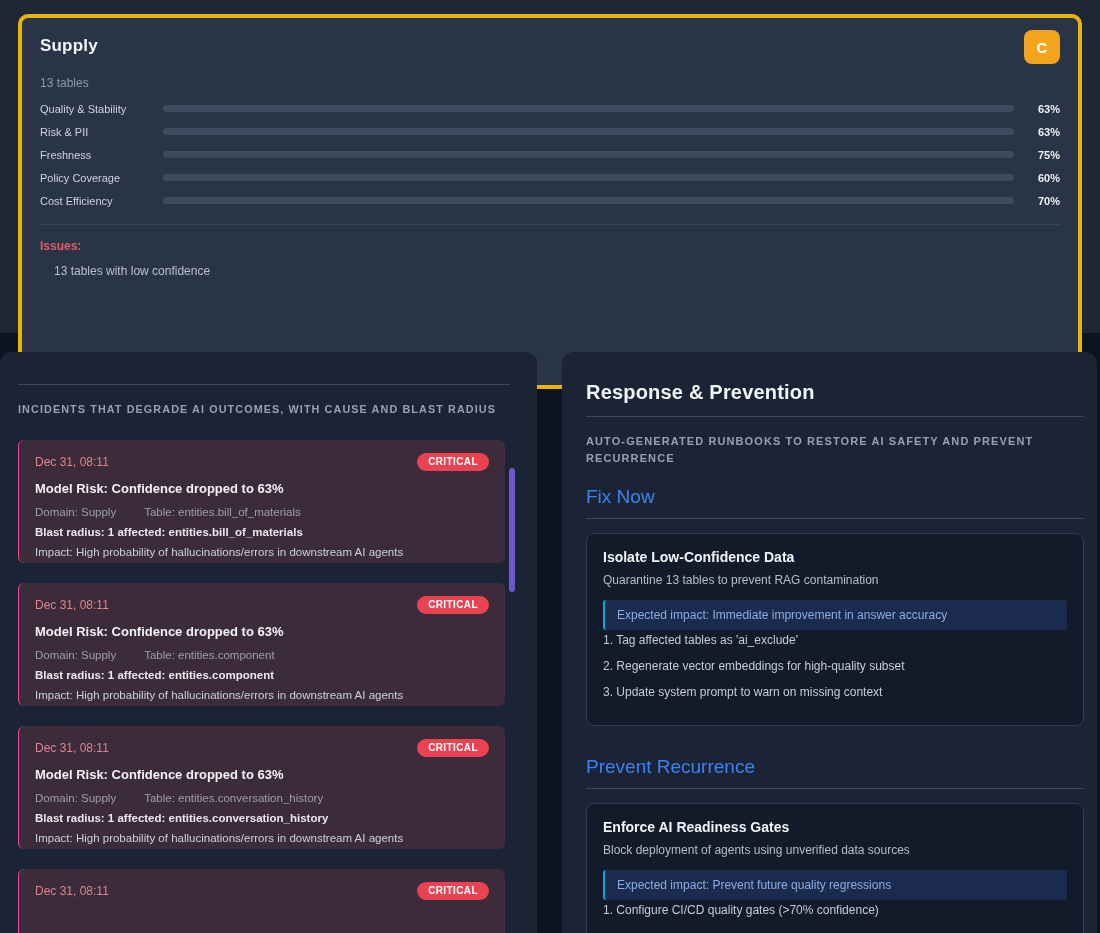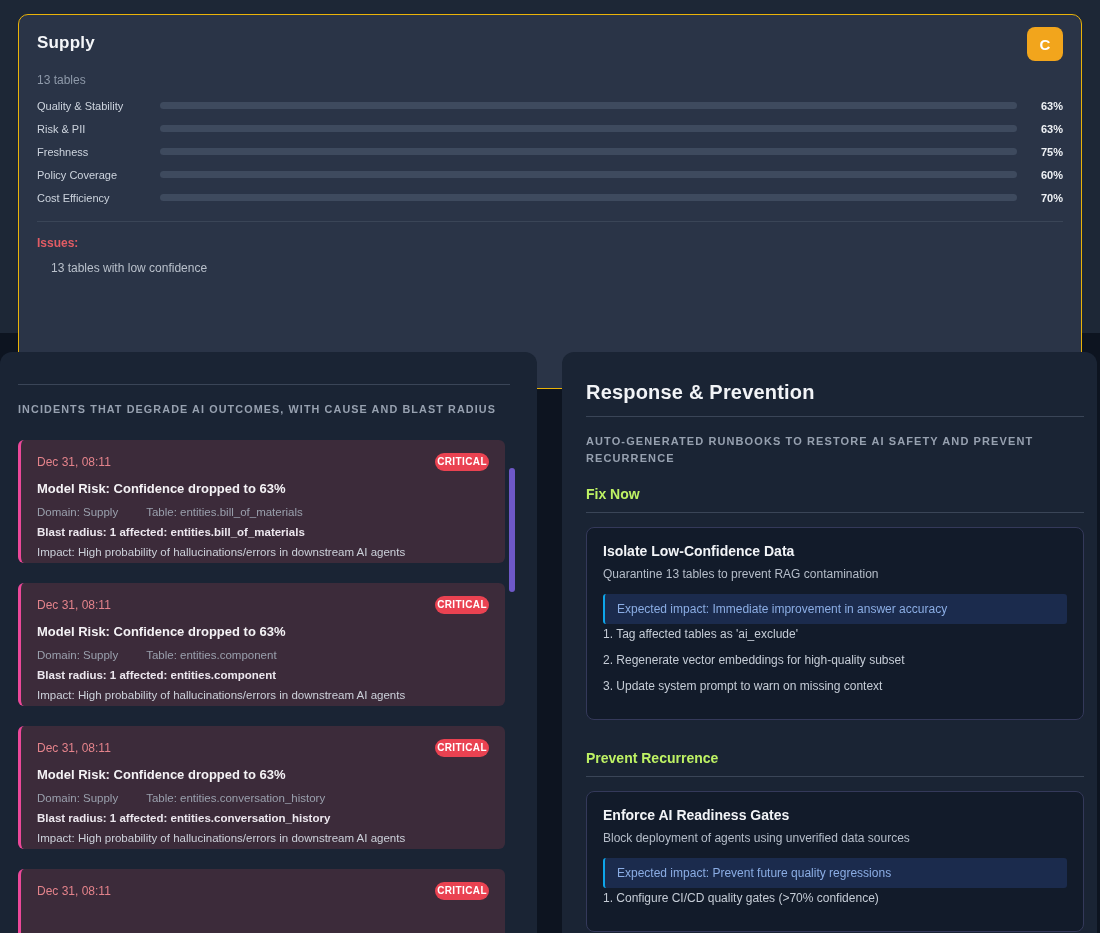--- a/index.html
+++ b/index.html
@@ -10,21 +10,21 @@
     position:relative;
     color:#e8ecf2;
   }
   
   .top-bg {
     position:absolute; top:0; left:0; width:1100px; height:333px;
     background:#1d2736;
   }
   .supply-card {
     position:absolute; top:14px; left:18px; width:1064px; height:375px;
-    background:#2a3447; border:1px solid #eab308; border-radius:10px;
+    background:#2a3447; border:4px solid #eab308; border-radius:10px;
     padding:18px;
   }
   .supply-header { display:flex; justify-content:space-between; align-items:flex-start; }
   .supply-title { font-size:17px; font-weight:bold; color:#f4f6f9; letter-spacing:.2px; }
   .grade-badge {
     width:36px; height:34px; background:#f2a51c; border-radius:8px;
     display:flex; align-items:center; justify-content:center;
     color:#ffffff; font-weight:bold; font-size:15px; margin-top:-6px;
     cursor:pointer;
   }
@@ -48,41 +48,41 @@
   .panel-divider { margin-top:12px; border-top:1px solid #3a4557; }
   .panel-subtitle {
     margin-top:16px; font-size:11px; letter-spacing:1.1px; line-height:1.5;
     color:#97a1b0; font-weight:bold; text-transform:uppercase;
   }
 
   
   .left-panel { left:0; width:537px; padding:20px 27px 0 18px; }
   .incidents { margin-top:23px; display:flex; flex-direction:column; gap:20px; width:487px; }
   .incident-card {
-    height:123px; background:#3c2b3a; border-left:3px solid #ec4899;
+    height:123px; background:#3c2b3a; border-left:1px solid #ec4899;
     border-radius:6px; padding:13px 16px; overflow:hidden; cursor:pointer;
   }
   .incident-top { display:flex; justify-content:space-between; align-items:center; }
   .incident-date { font-size:12px; color:#e4838b; line-height:15px; }
   .severity-badge {
     background:#ea4251; color:#ffffff; font-size:10px; font-weight:bold;
-    letter-spacing:.4px; padding:4px 2px; border-radius:11px; line-height:10px;
+    letter-spacing:.4px; padding:4px 11px; border-radius:11px; line-height:10px;
   }
   .incident-title { margin-top:8px; font-size:13px; line-height:19px; font-weight:bold; color:#f4f2f5; }
   .incident-meta { margin-top:7px; display:flex; gap:28px; font-size:11.5px; line-height:14px; color:#9aa0ad; }
   .incident-blast { margin-top:6px; font-size:11.5px; line-height:14px; font-weight:bold; color:#ece7ee; }
   .incident-impact { margin-top:6px; font-size:11.5px; line-height:14px; color:#ccd1da; }
   .timeline-scrollthumb {
     position:absolute; top:116px; left:509px; width:6px; height:124px;
     background:#6e58c8; border-radius:3px; cursor:grab;
   }
 
   
   .right-panel { left:562px; width:535px; padding:20px 13px 0 24px; }
-  .section-heading { margin-top:20px; font-size:14px; font-weight:bold; color:#bef264; }
+  .section-heading { margin-top:20px; font-size:19px; font-weight:normal; color:#3b82f6; }
   .section-heading.second { margin-top:30px; }
   .section-divider { margin-top:10px; border-top:1px solid #3a4557; }
   .runbook-card {
     margin-top:14px; background:#121b2a; border:1px solid #34395a;
     border-radius:8px; padding:14px 16px;
   }
   .runbook-title { font-size:14px; font-weight:bold; color:#f2f4f7; line-height:18px; }
   .runbook-desc { margin-top:7px; font-size:12px; line-height:15px; color:#b5bdc9; }
   .impact-box {
     margin-top:12px; background:#1b2b4d; border-left:2px solid #0ea5e9;

